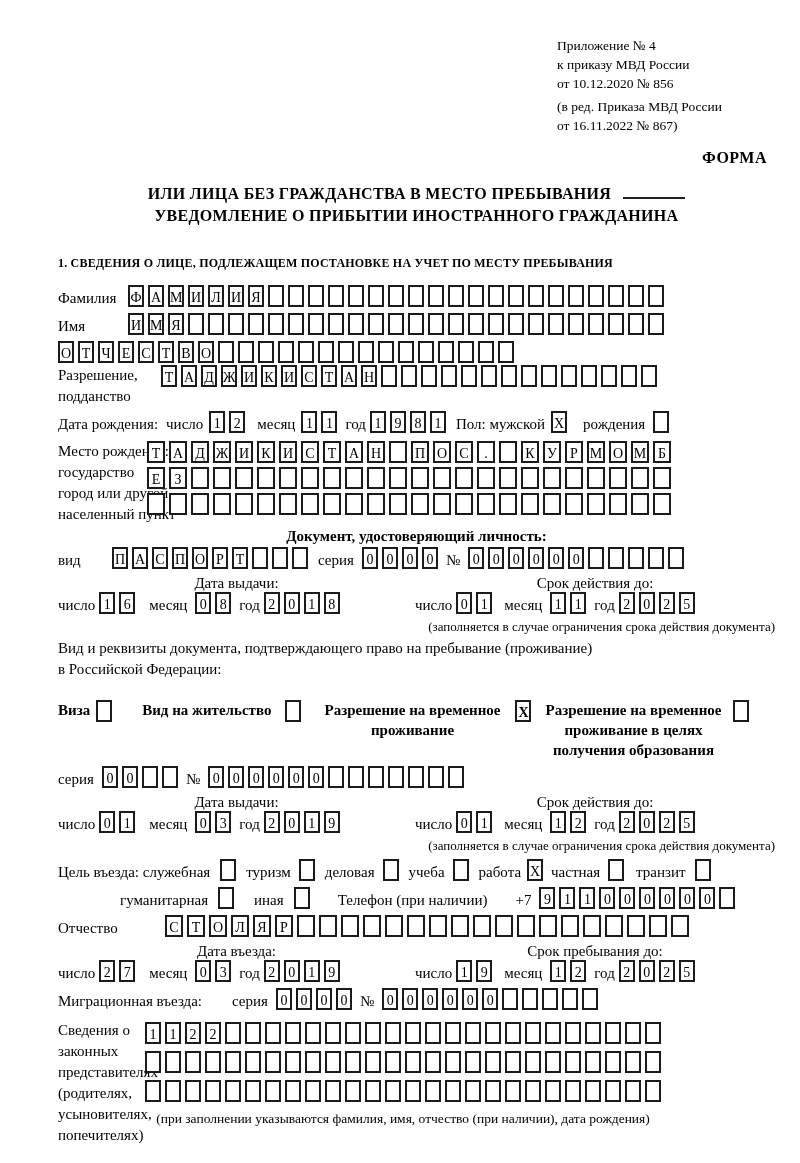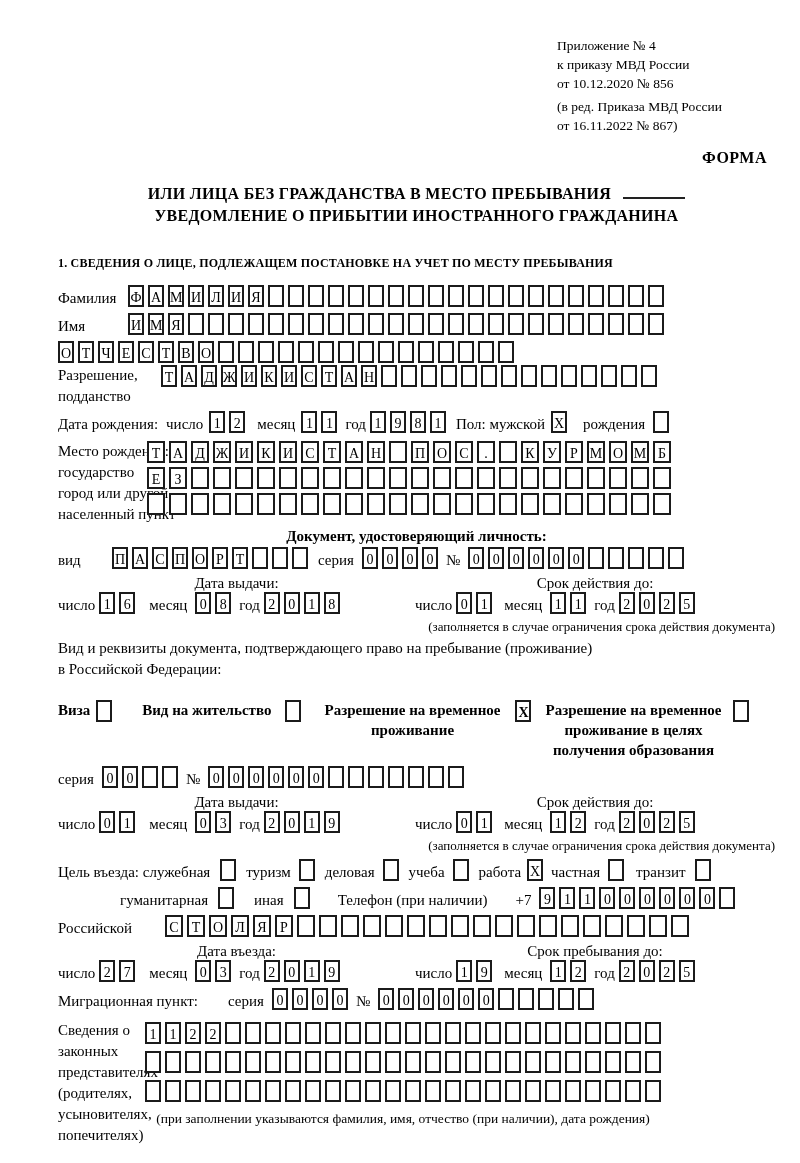--- a/index.html
+++ b/index.html
@@ -567,21 +567,21 @@
       <span class="cell">0</span>
       <span class="cell">0</span>
       <span class="cell">0</span>
       <span class="cell">0</span>
       <span class="cell">0</span>
       <span class="cell"></span>
     </span>
 </div>
 
 <div class="frow mt2 wide">
-  <span class="lbl w107">Российской</span>
+  <span class="lbl w107">Отчество</span>
   <span class="cells">
       <span class="cell">С</span>
       <span class="cell">Т</span>
       <span class="cell">О</span>
       <span class="cell">Л</span>
       <span class="cell">Я</span>
       <span class="cell">Р</span>
       <span class="cell"></span>
       <span class="cell"></span>
       <span class="cell"></span>
@@ -642,21 +642,21 @@
     <span class="cells ml4">
         <span class="cell">2</span>
         <span class="cell">0</span>
         <span class="cell">2</span>
         <span class="cell">5</span>
       </span>
   </span>
 </div>
 
 <div class="frow mt2">
-  <span class="lbl">Миграционная пункт:</span>
+  <span class="lbl">Миграционная въезда:</span>
   <span class="lbl ml30">серия</span>
   <span class="cells ml8">
       <span class="cell">0</span>
       <span class="cell">0</span>
       <span class="cell">0</span>
       <span class="cell">0</span>
     </span>
   <span class="lbl ml8">№</span>
   <span class="cells ml8">
       <span class="cell">0</span>

